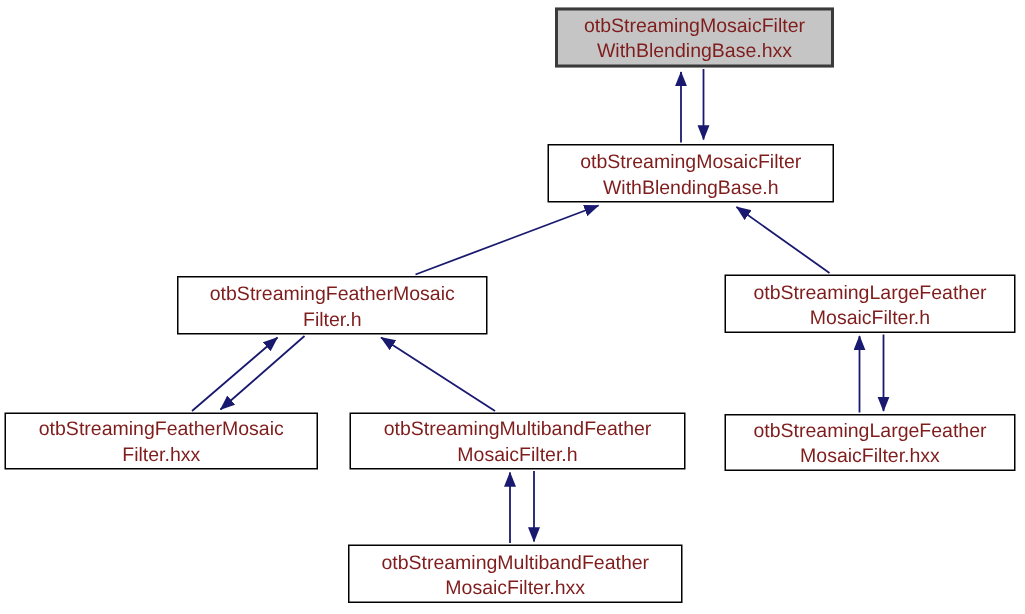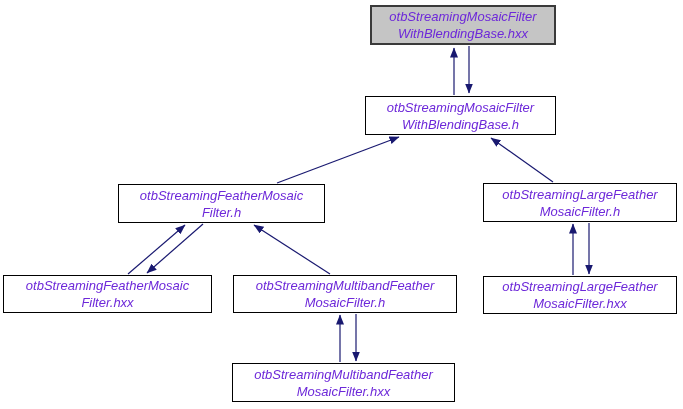--- a/index.html
+++ b/index.html
@@ -20,30 +20,29 @@
     left: 0;
     top: 0;
     width: 683px;
     height: 409px;
   }
   .node {
     position: absolute;
     box-sizing: border-box;
     background: #ffffff;
     border: 1px solid #000000;
-    color: #6d28d9;
+    color: #7f1d1d;
     font-size: 13px;
     line-height: 17px;
     text-align: center;
     white-space: pre-line;
     display: flex;
     align-items: center;
     justify-content: center;
     cursor: pointer;
-    font-style: italic;
   }
   .node.current {
     background: #c5c5c5;
     border: 2px solid #3a3a3a;
     cursor: default;
   }
 </style>
 </head>
 <body>
 

